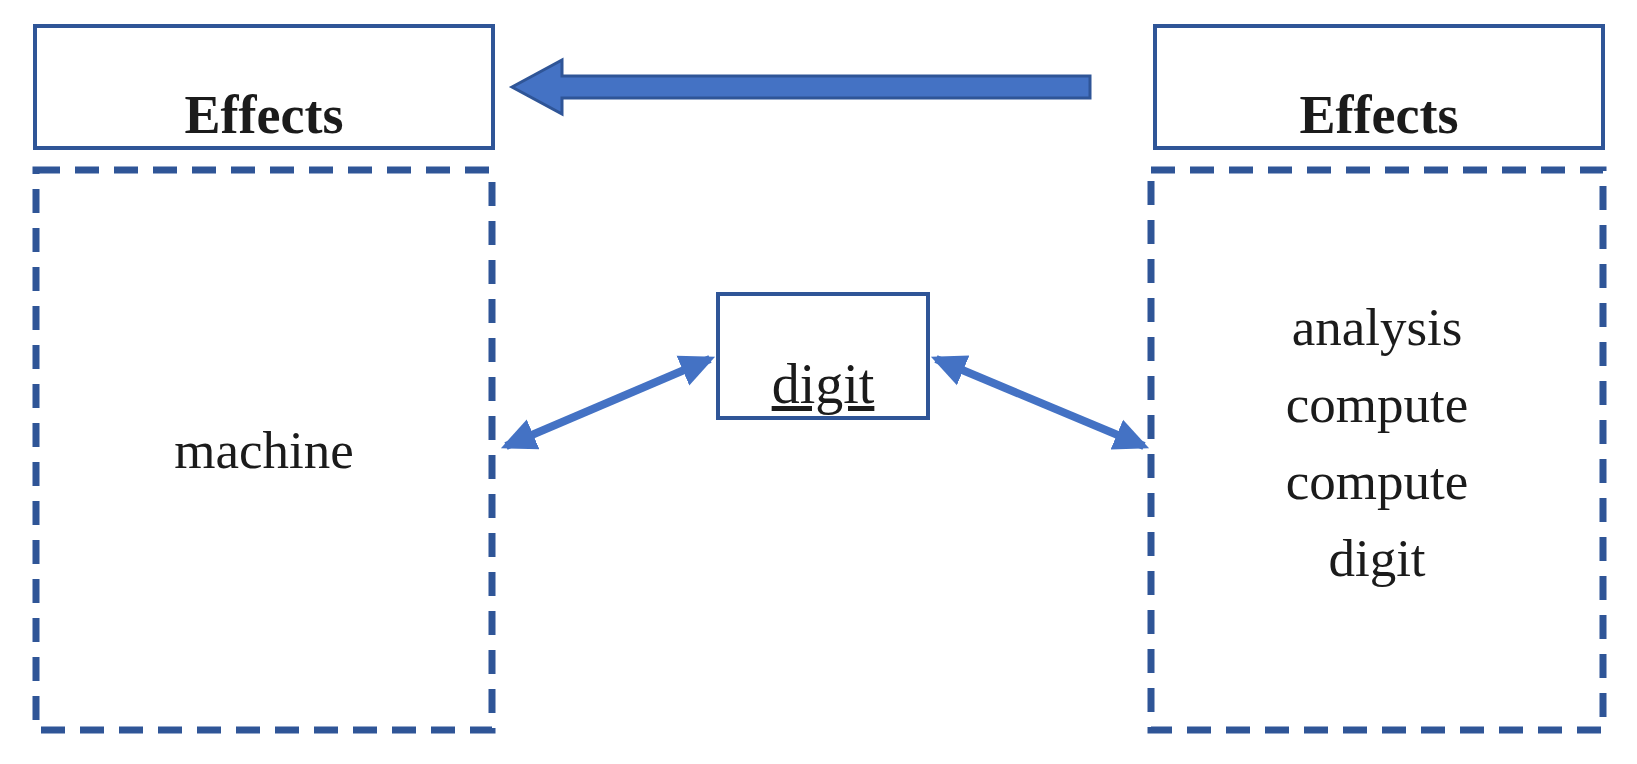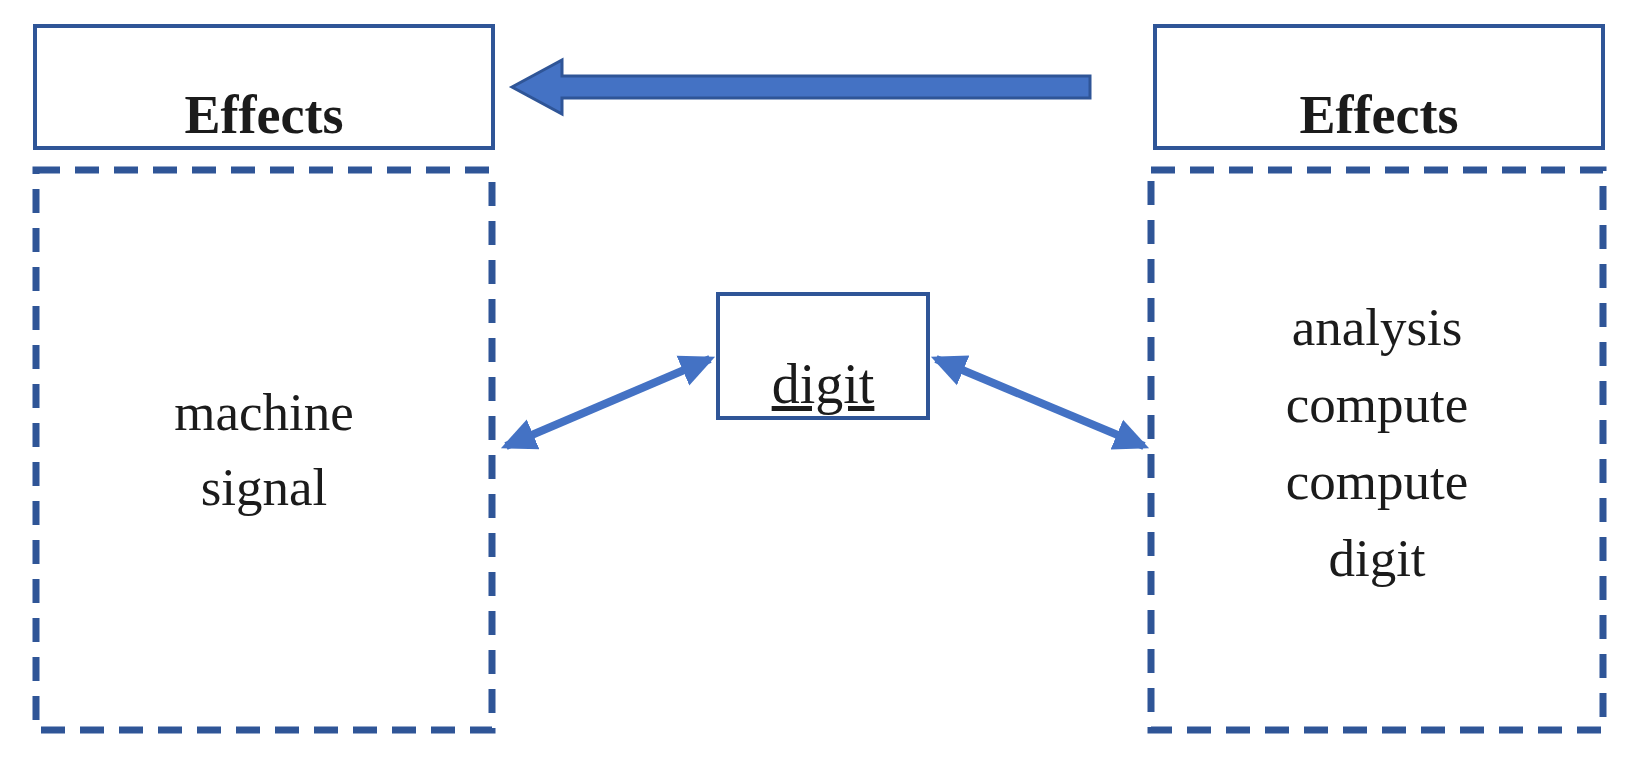--- a/index.html
+++ b/index.html
@@ -98,21 +98,20 @@
   <div class="solid-box header-box effects-box">
     <span>Effects</span>
   </div>
 
   <div class="solid-box header-box causes-box">
     <span>Effects</span>
   </div>
 
   <div class="keyword-list effects-list">
     <div class="kw-line">machine</div>
-    <div class="kw-line">signal</div>
   </div>
 
   <div class="keyword-list causes-list">
     <div class="kw-line">analysis</div>
     <div class="kw-line">compute</div>
     <div class="kw-line">compute</div>
     <div class="kw-line">digit</div>
   </div>
 
   <div class="solid-box digit-box">

